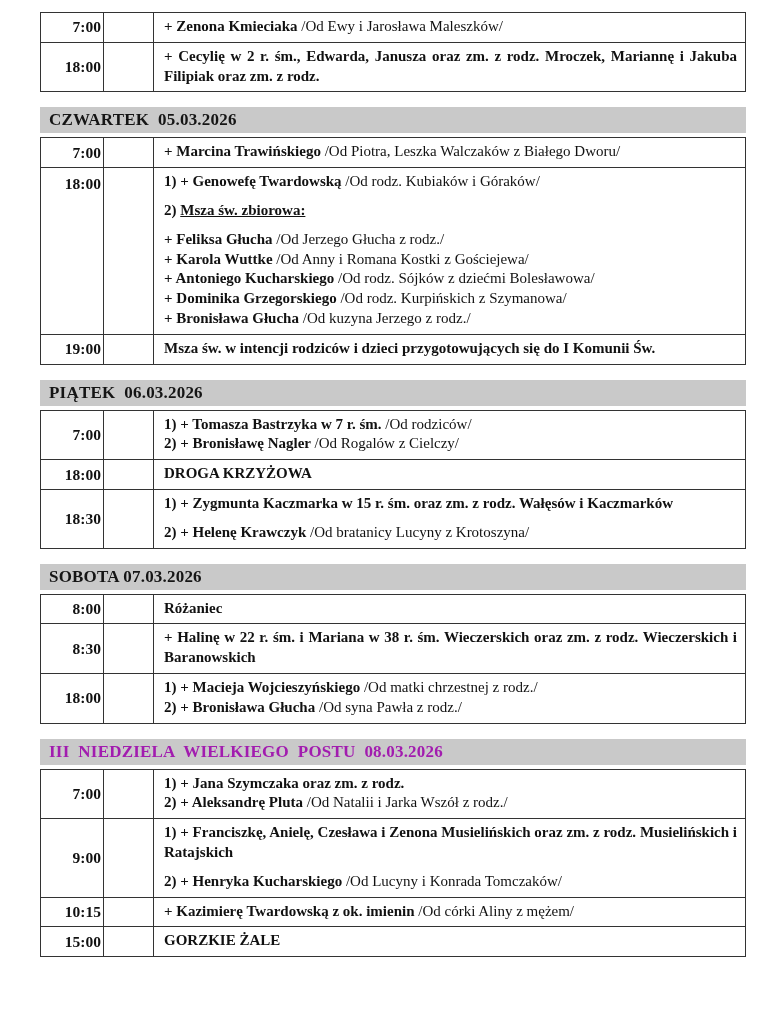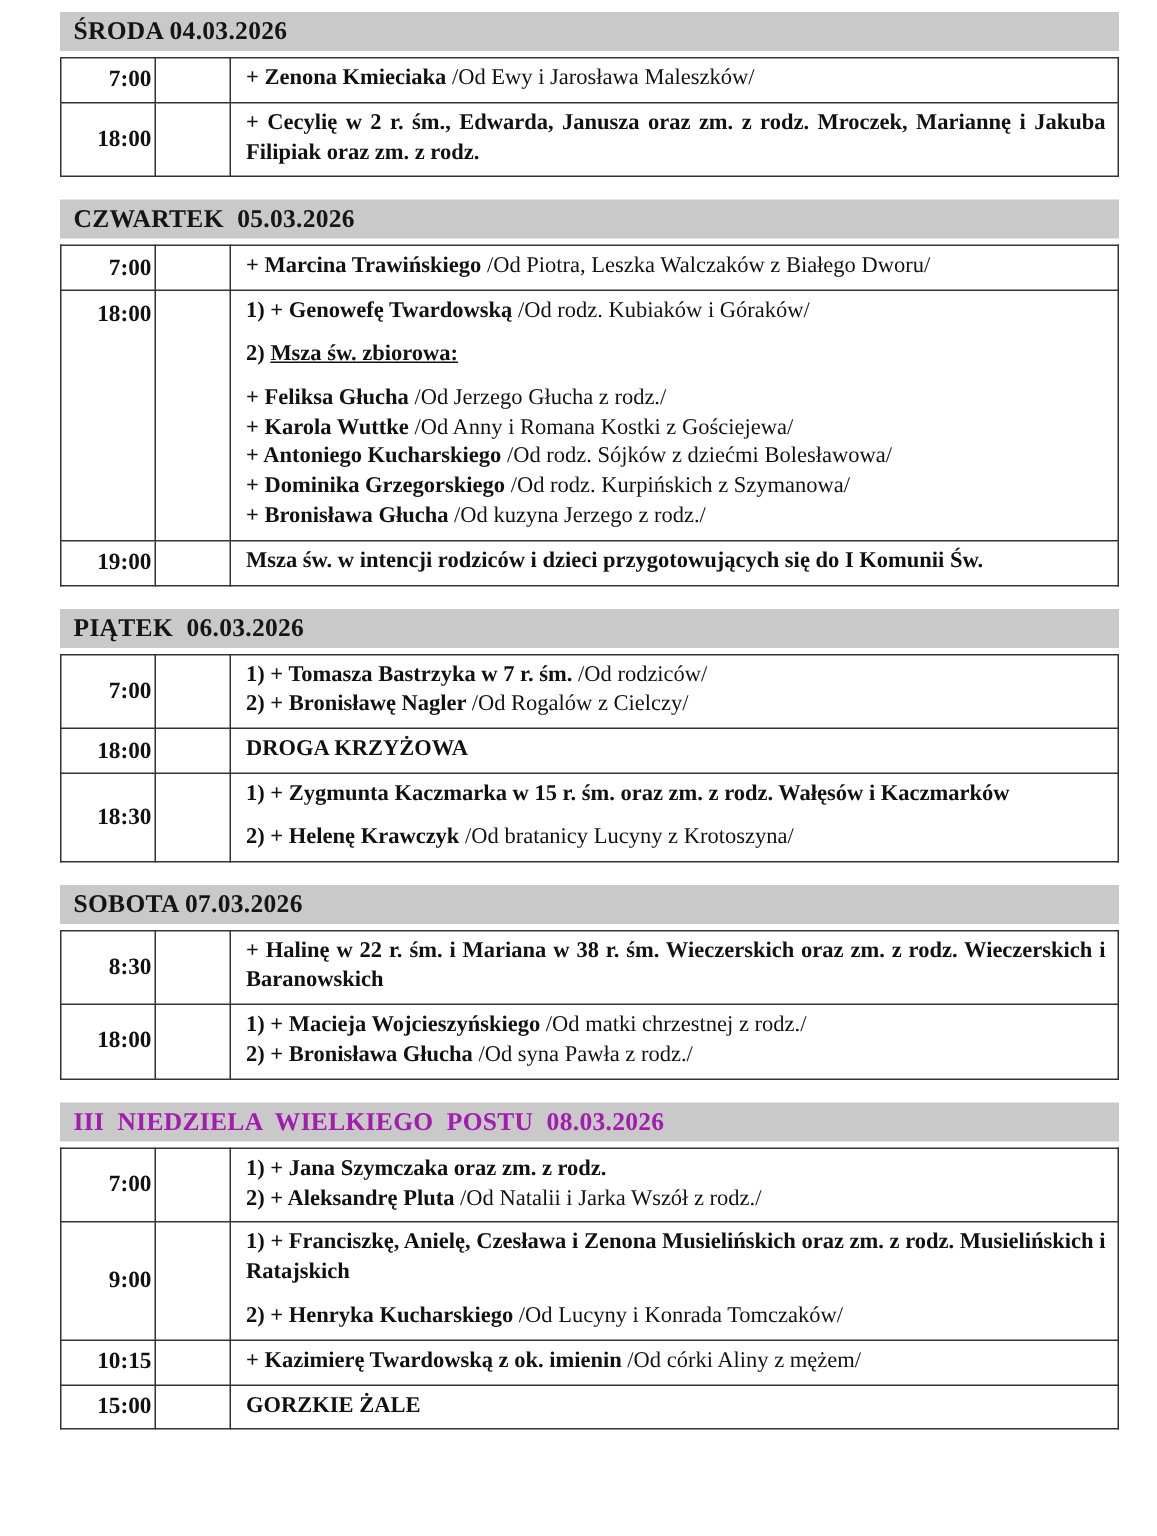--- a/index.html
+++ b/index.html
@@ -59,23 +59,20 @@
   td.text .para.justify .line{text-align:justify;}
   .b{font-weight:bold;}
   .u{text-decoration:underline;}
   tr.valign-top td.time{vertical-align:top;padding-top:7px;}
 </style>
 </head>
 <body>
 
 <main class="doc">
     <section class="day-section">
-      <div class="day-header">
-        <span class="title">ŚRODA 04.03.2026</span>
-      </div>
       <table class="schedule">
         <tbody>
           <tr class="">
             <td class="time">7:00</td>
             <td class="blank"></td>
             <td class="text">
               <div class="para">
                 <div class="line"><span class="b">+ Zenona Kmieciaka </span><span class="">/Od Ewy i Jarosława Maleszków/</span></div>
               </div>
             </td>
@@ -178,20 +175,29 @@
         </tbody>
       </table>
     </section>
     <section class="day-section">
       <div class="day-header">
         <span class="title">SOBOTA 07.03.2026</span>
       </div>
       <table class="schedule">
         <tbody>
           <tr class="">
+            <td class="time">8:00</td>
+            <td class="blank"></td>
+            <td class="text">
+              <div class="para">
+                <div class="line"><span class="b">Różaniec</span></div>
+              </div>
+            </td>
+          </tr>
+          <tr class="">
             <td class="time">8:30</td>
             <td class="blank"></td>
             <td class="text">
               <div class="para justify">
                 <div class="line"><span class="b">+ Halinę w 22 r. śm. i Mariana w 38 r. śm. Wieczerskich oraz zm. z rodz. Wieczerskich i Baranowskich</span></div>
               </div>
             </td>
           </tr>
           <tr class="">
             <td class="time">18:00</td>

